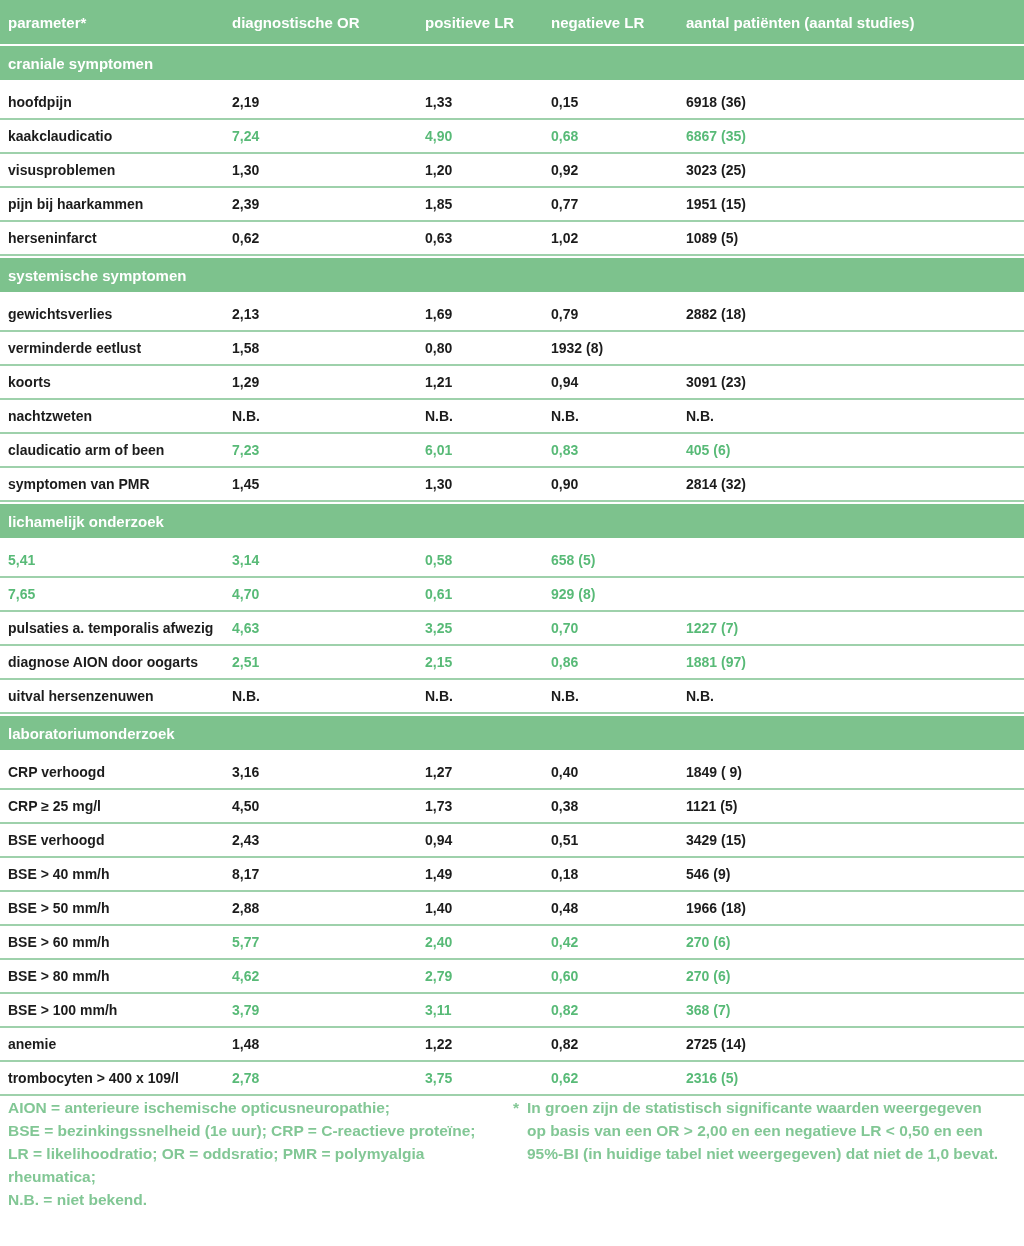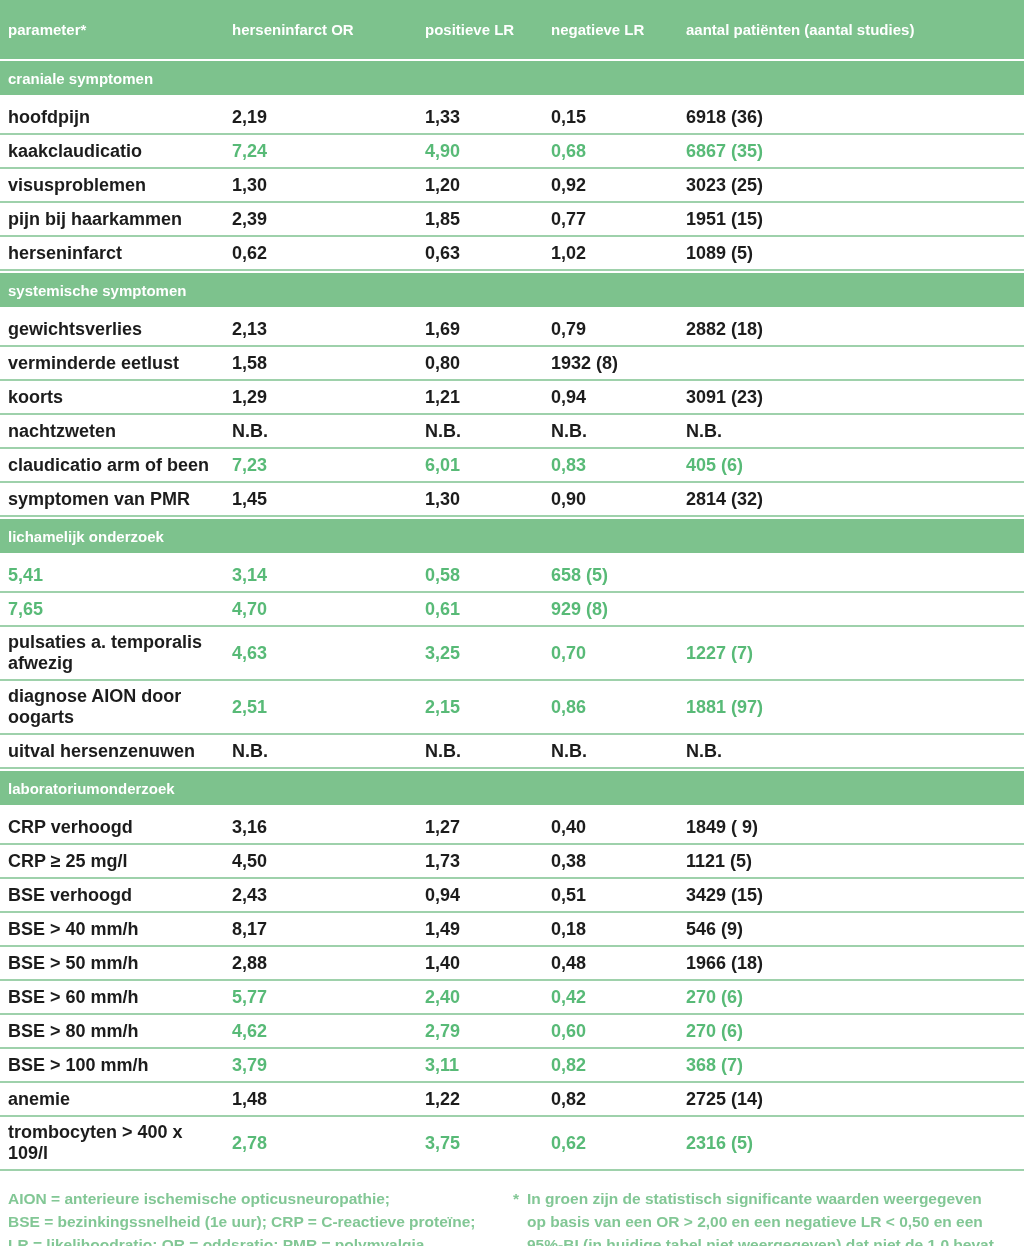--- a/index.html
+++ b/index.html
@@ -19,65 +19,65 @@
   }
   .grid-row {
     display: grid;
     grid-template-columns: 224px 193px 126px 135px 1fr;
     padding-left: 8px;
     align-items: center;
   }
   .thead {
     background: var(--bar-green);
     color: #ffffff;
-    height: 59px;
+    height: 44px;
     font-size: 15px;
     margin-bottom: 1px;
   }
   .section-bar {
     background: var(--bar-green);
     color: #ffffff;
     height: 34px;
     display: flex;
     align-items: center;
     padding-left: 8px;
     font-size: 15px;
     margin-top: 2px;
     margin-bottom: 6px;
   }
   .data-row {
     min-height: 34px;
     border-bottom: 2px solid var(--line-green);
-    font-size: 18px;
+    font-size: 14px;
     background: #ffffff;
   }
   .cell { padding-right: 10px; }
   .cell.label { color: var(--ink); }
   .data-row.hl .cell.val { color: var(--val-green); }
   .data-row .cell.val { color: var(--ink); }
   .tall-pad .cell { padding-top: 5px; padding-bottom: 5px; }
   .footnotes {
     display: grid;
     grid-template-columns: 505px 1fr;
-    padding: 16px 8px 0 8px;
+    padding: 0 8px 0 8px;
     font-size: 15.5px;
     line-height: 23px;
     color: var(--fn-green);
   }
   .fn-right { position: relative; padding-left: 14px; }
   .fn-marker { position: absolute; left: 0; top: 0; }
 </style>
 </head>
 <body>
 
 <div>
 
   <div class="grid-row thead">
     <div class="cell">parameter*</div>
-    <div class="cell">herseninfarct OR</div>
+    <div class="cell">diagnostische OR</div>
     <div class="cell">positieve LR</div>
     <div class="cell">negatieve LR</div>
     <div class="cell">aantal patiënten (aantal studies)</div>
   </div>
 
   <div>
       <div class="section-bar">craniale symptomen</div>
       <div class="grid-row data-row tall-pad">
         <div class="cell label">hoofdpijn</div>
         <div class="cell val">2,19</div>

